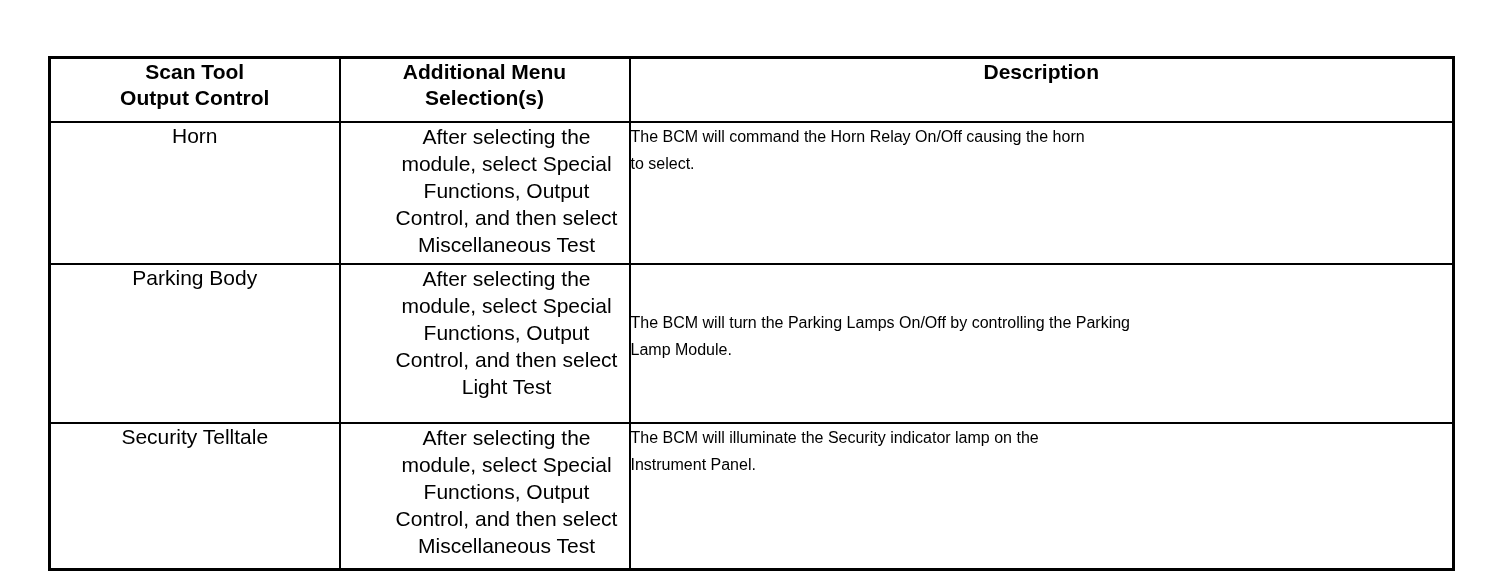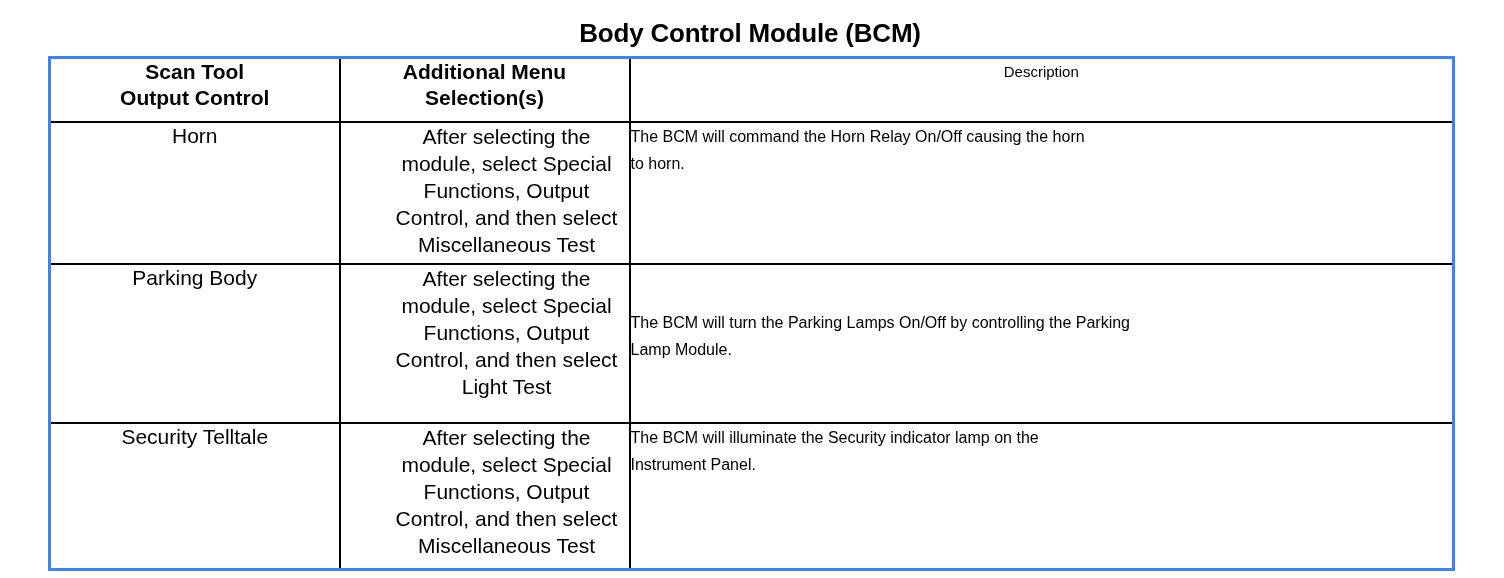--- a/index.html
+++ b/index.html
@@ -40,21 +40,21 @@
 
   
   .bcm-table {
     position: absolute;
     left: 48px;
     top: 56px;
     width: 1404px;
     height: 494px;
     border-collapse: collapse;
     table-layout: fixed;
-    border: 3px solid #3b82f6;
+    border: 3px solid #000000;
   }
   .bcm-table td, .bcm-table th {
     border: 2px solid #000;
     padding: 0;
     vertical-align: top;
   }
 
   col.c-scan { width: 290px; }
   col.c-menu { width: 290px; }
   col.c-desc { width: 824px; }
@@ -66,22 +66,22 @@
     font-weight: bold;
     font-size: 21px;
     line-height: 26px;
     vertical-align: middle;
     padding: 3px 4px 0 4px;
   }
   .hdr-cell .hline { display: block; }
   .hdr-desc {
     height: 62px;
     text-align: center;
-    font-weight: normal;
-    font-size: 15px;
+    font-weight: bold;
+    font-size: 21px;
     line-height: 26px;
     vertical-align: middle;
     padding: 24px 4px 0 4px;
   }
 
   
   .cell-scan {
     font-size: 21px;
     line-height: 26px;
     vertical-align: middle;
@@ -113,21 +113,20 @@
   .row-security td { height: 144px; }
 
   .menu-line { display: block; white-space: nowrap; padding-left: 44px; }
   .desc-line { display: block; }
 </style>
 </head>
 <body>
 
 <div id="page">
 
-  <div class="doc-title">Body Control Module (BCM)</div>
 
   <table class="bcm-table">
     <colgroup>
       <col class="c-scan">
       <col class="c-menu">
       <col class="c-desc">
     </colgroup>
     <thead>
       <tr>
         <th class="hdr-cell">
@@ -149,21 +148,21 @@
         <td class="cell-scan">Horn</td>
         <td class="cell-menu">
           <span class="menu-line">After selecting the</span>
           <span class="menu-line">module, select Special</span>
           <span class="menu-line">Functions, Output</span>
           <span class="menu-line">Control, and then select</span>
           <span class="menu-line">Miscellaneous Test</span>
         </td>
         <td class="cell-desc">
           <span class="desc-line">The BCM will command the Horn Relay On/Off causing the horn</span>
-          <span class="desc-line">to horn.</span>
+          <span class="desc-line">to select.</span>
         </td>
       </tr>
 
       <tr class="row-parking">
         <td class="cell-scan">Parking Body</td>
         <td class="cell-menu">
           <span class="menu-line">After selecting the</span>
           <span class="menu-line">module, select Special</span>
           <span class="menu-line">Functions, Output</span>
           <span class="menu-line">Control, and then select</span>

